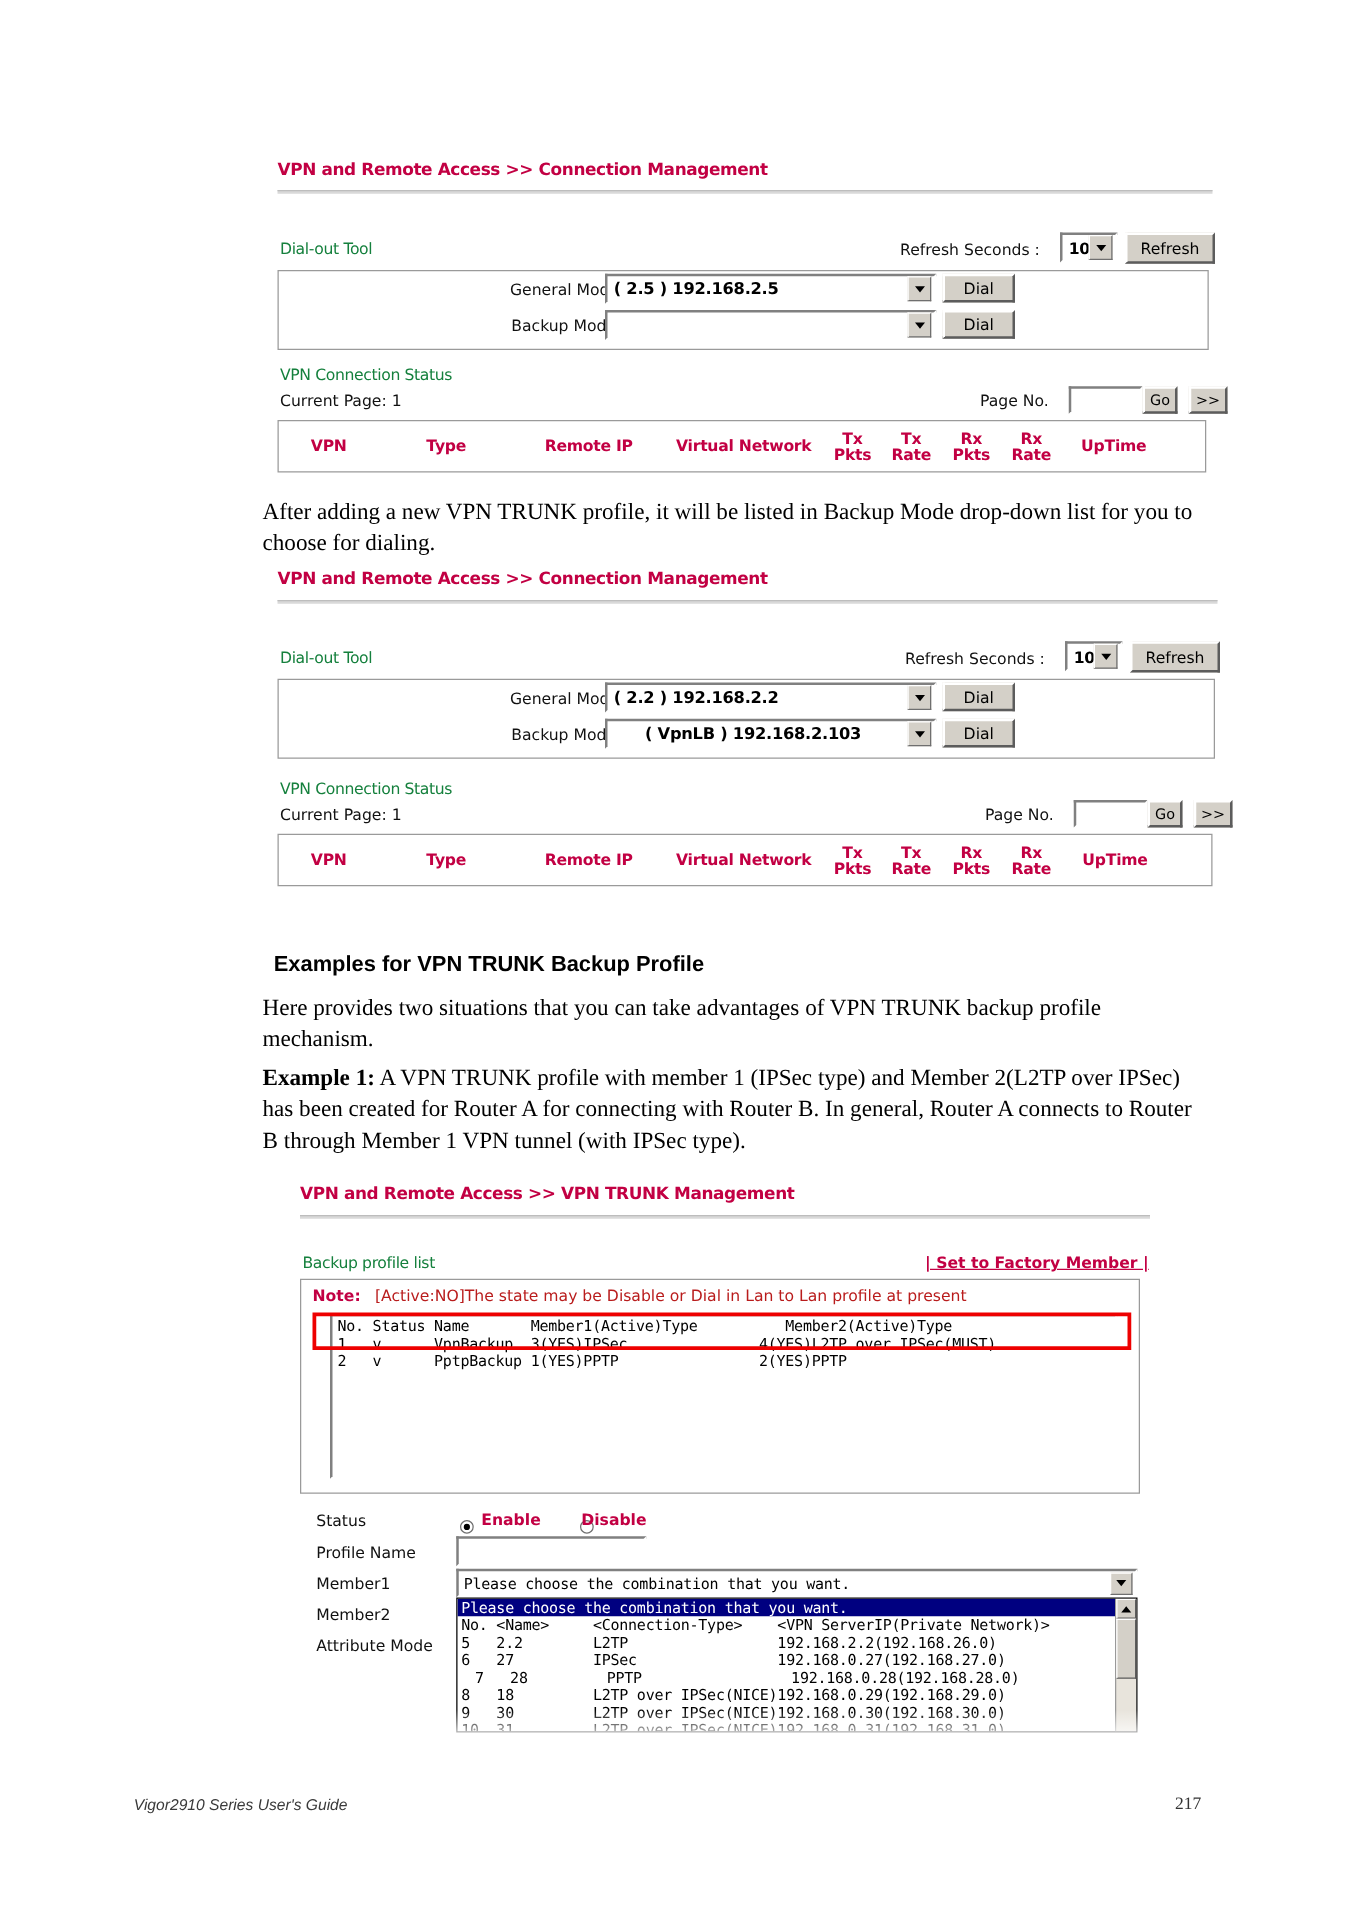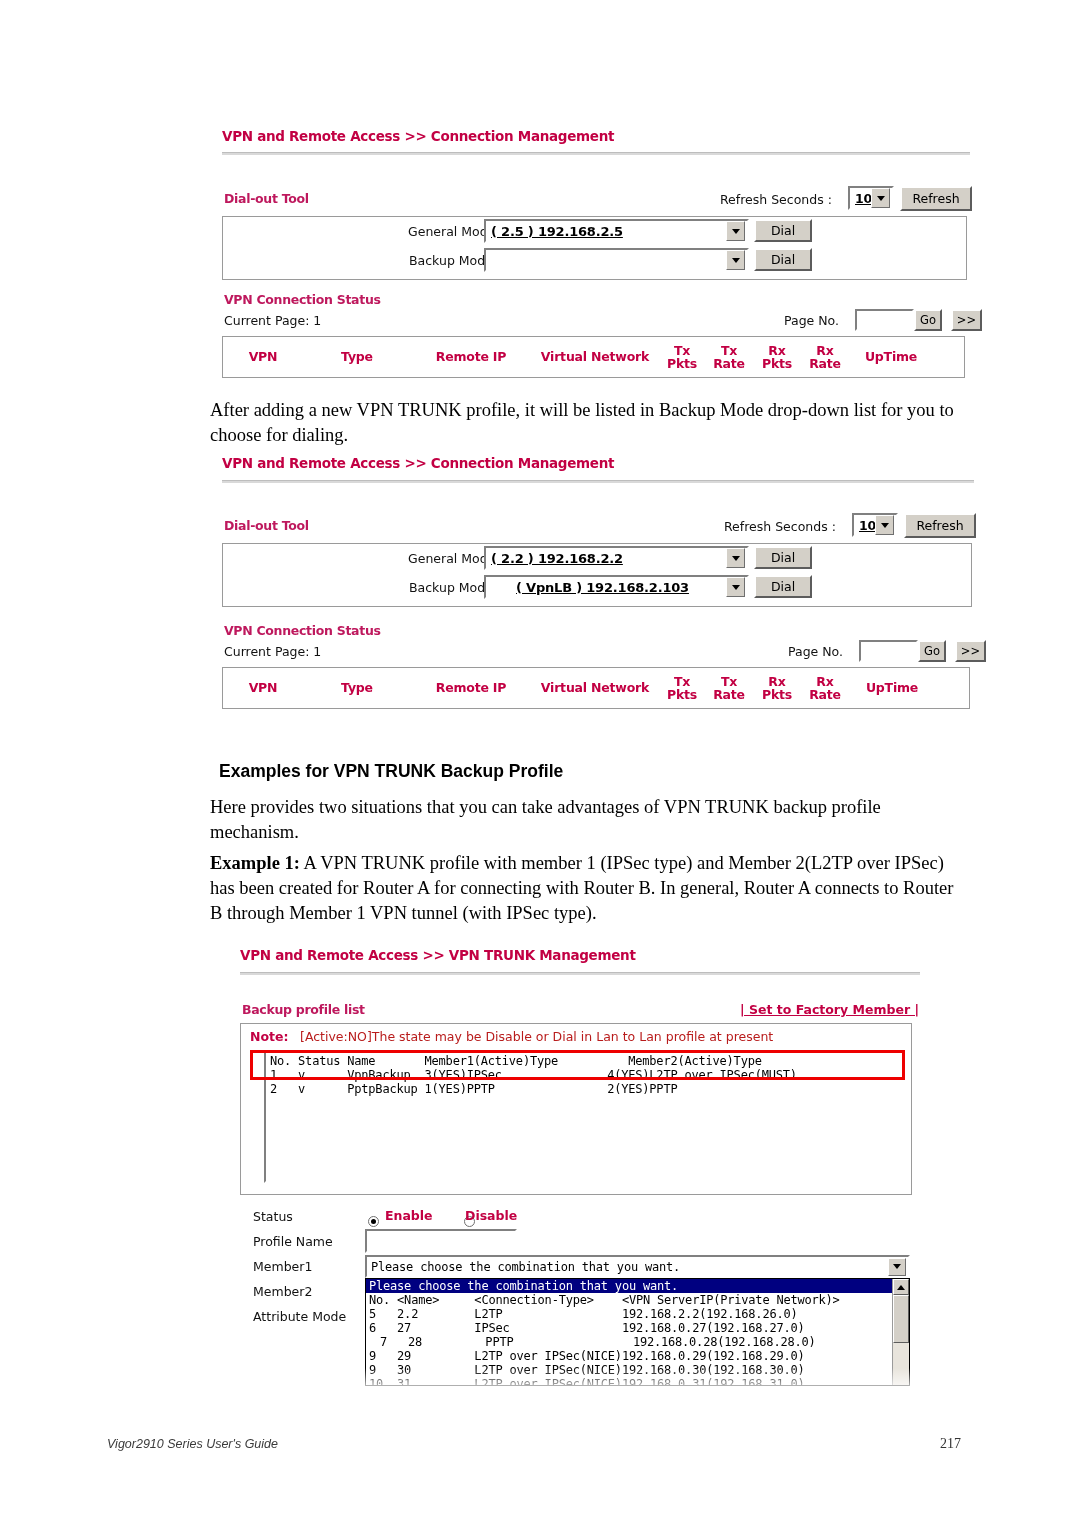--- a/index.html
+++ b/index.html
@@ -23,39 +23,38 @@
     font-weight:bold;
     font-size:13.5px;
     letter-spacing:-0.3px;
     font-family:"DejaVu Sans","Liberation Sans",sans-serif;
     white-space:nowrap;
   }
   .ui-rule{
     height:2px;background:#d9d9d9;border-top:1px solid #bdbdbd;
   }
   .section-label{
-    color:#be185d;font-weight:bold;font-size:12.5px;
+    color:#15803d;font-weight:normal;font-size:12.5px;
     font-family:"DejaVu Sans","Liberation Sans",sans-serif;
     letter-spacing:-0.3px;white-space:nowrap;
   }
   .fld-label{
     font-size:12.5px;color:#111;font-family:"DejaVu Sans","Liberation Sans",sans-serif;
     white-space:nowrap;
   }
   .box{
     border:1px solid #9a9a9a;background:#fff;
   }
   .select{
     display:inline-flex;align-items:center;
     border:2px solid;
     border-color:#808080 #ffffff #ffffff #808080;
     background:#fff;
     height:24px;box-sizing:border-box;
     position:relative;
-    text-decoration:underline;
   }
   .select .val{
     flex:1;padding-left:5px;font-size:13px;font-weight:bold;
     font-family:"DejaVu Sans","Liberation Sans",sans-serif;
     white-space:nowrap;overflow:hidden;letter-spacing:-0.2px;
   }
   .select .arrow{
     width:17px;height:18px;margin-right:2px;
     background:#d4d0c8;
     border:1px solid;
@@ -319,21 +318,21 @@
 
     
     <div class="abs" style="left:125px;top:331px;width:545px;height:108px;background:#fff;
                 border:1px solid #000;box-sizing:border-box;display:flex;overflow:hidden;">
       <div style="flex:1;overflow:hidden;">
         <div class="mono" style="background:#000080;color:#fff;padding-left:3px;line-height:14px;">Please choose the combination that you want.</div>
         <div class="mono" style="padding-left:3px;line-height:14px;">No. &lt;Name&gt;     &lt;Connection-Type&gt;    &lt;VPN ServerIP(Private Network)&gt;</div>
         <div class="mono" style="padding-left:3px;line-height:14px;">5   2.2        L2TP                 192.168.2.2(192.168.26.0)</div>
         <div class="mono" style="padding-left:3px;line-height:14px;">6   27         IPSec                192.168.0.27(192.168.27.0)</div>
         <div class="mono" style="padding-left:3px;line-height:14px;margin-left:11px;">7   28         PPTP                 192.168.0.28(192.168.28.0)</div>
-        <div class="mono" style="padding-left:3px;line-height:14px;">9   29         L2TP over IPSec(NICE)192.168.0.29(192.168.29.0)</div>
+        <div class="mono" style="padding-left:3px;line-height:14px;">8   18         L2TP over IPSec(NICE)192.168.0.29(192.168.29.0)</div>
         <div class="mono" style="padding-left:3px;line-height:14px;">9   30         L2TP over IPSec(NICE)192.168.0.30(192.168.30.0)</div>
         <div class="mono" style="padding-left:3px;line-height:14px;">10  31         L2TP over IPSec(NICE)192.168.0.31(192.168.31.0)</div>
 
       </div>
       <div class="scrollbar">
         <div class="sb-btn">
           <span style="border-left:4px solid transparent;border-right:4px solid transparent;border-bottom:5px solid #000;display:block;"></span>
         </div>
         <div class="sb-thumb" style="height:48px;"></div>
       </div>

